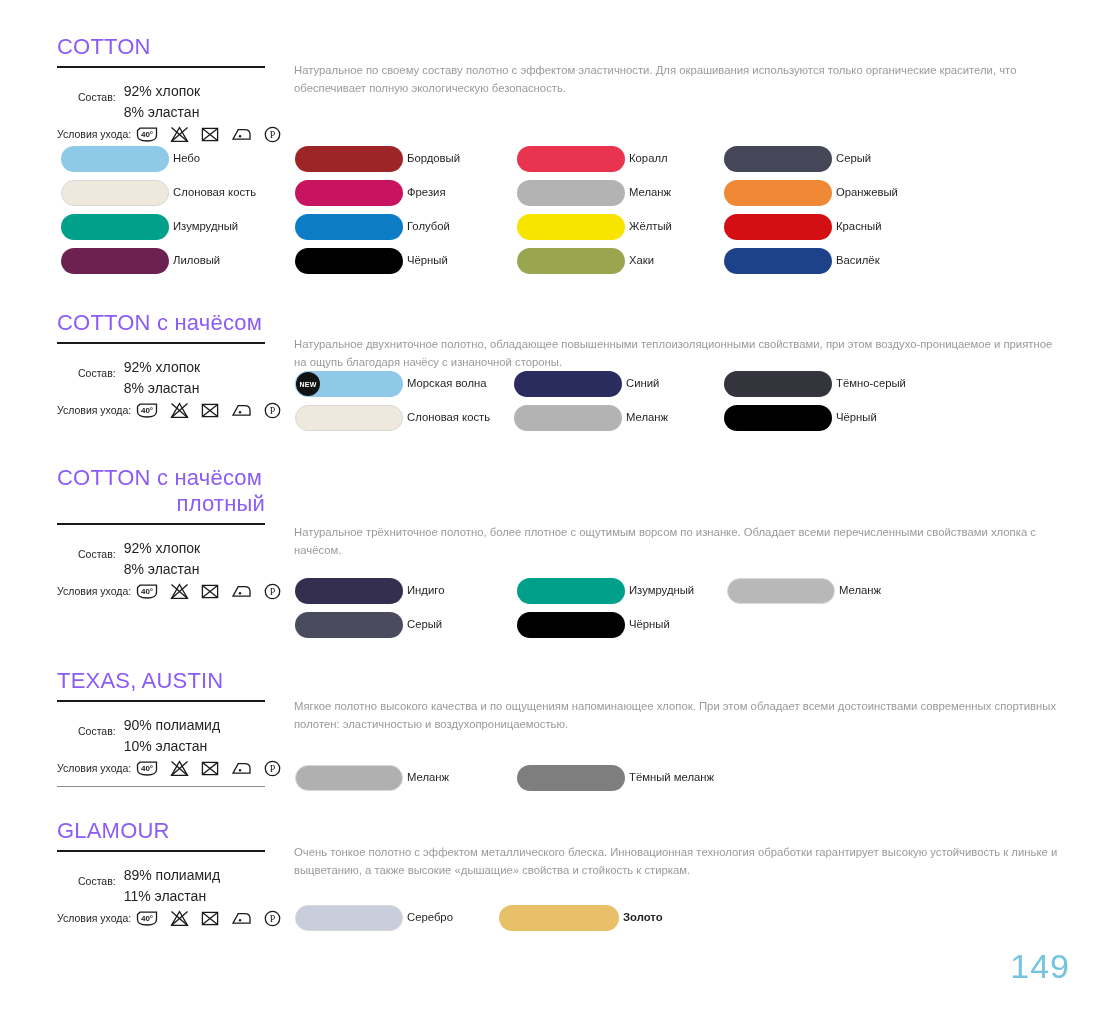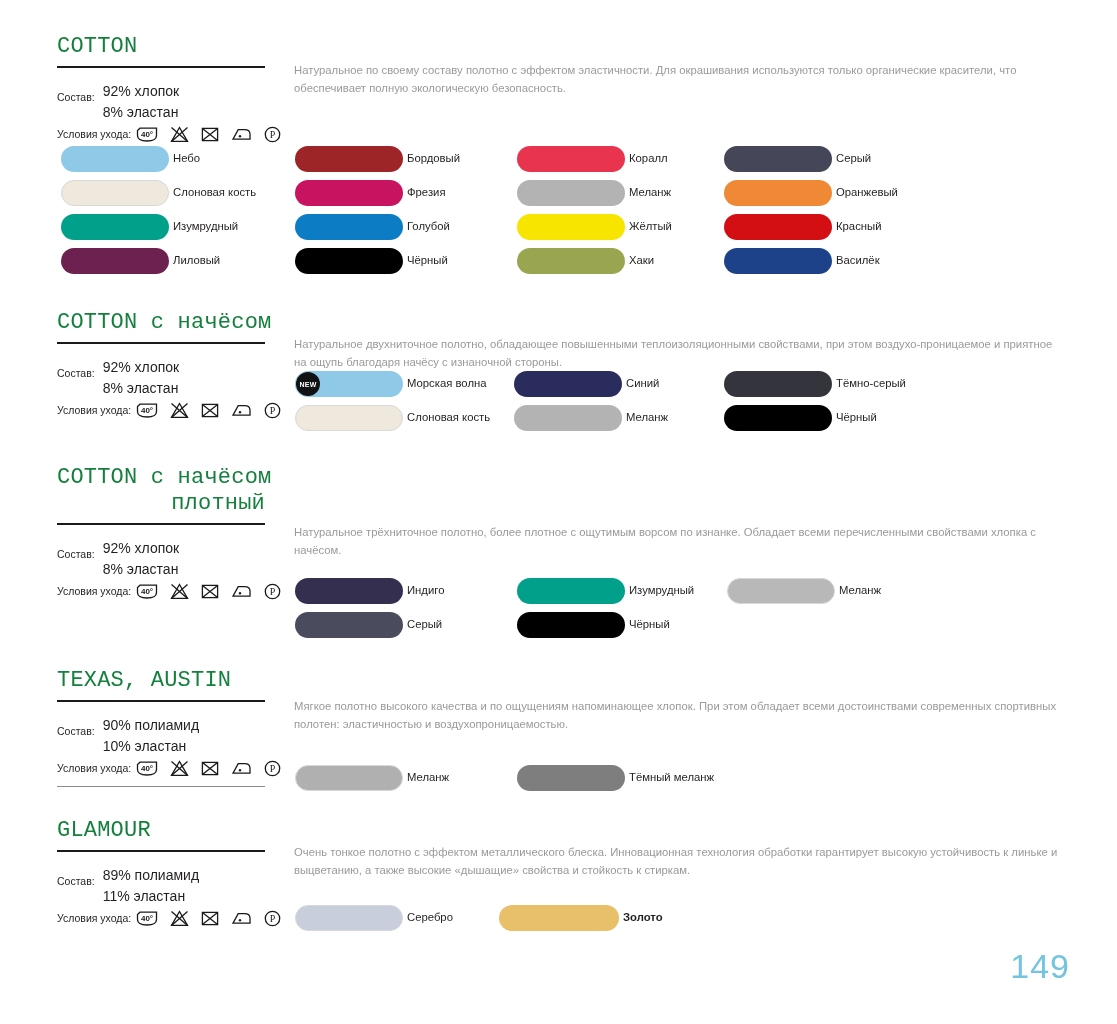--- a/index.html
+++ b/index.html
@@ -12,31 +12,30 @@
   }
   .page { position: relative; width: 1117px; height: 1024px; }
 
   
   .info { position: absolute; left: 57px; width: 208px; }
   .fab-title {
     font-size: 22px;
     font-weight: 400;
     letter-spacing: .2px;
     line-height: 1.18;
-    color: #15803d;
+    color: #8b5cf6;
     white-space: nowrap;
-    font-family: Liberation Mono, monospace;
   }
   .rule {
     height: 2.5px; background: #1a1a1a; margin-top: 6px; width: 100%;
   }
   .rule-thin { height: 1px; background: #8c8c8c; width: 100%; margin-top: 9px; }
 
   .specs { margin-top: 13px; position: relative; }
-  .spec-row { display: flex; align-items: flex-start; }
+  .spec-row { display: flex; align-items: flex-start; margin-left: 21px; }
   .spec-label {
     font-size: 10.5px; color: #231f20; white-space: nowrap;
     line-height: 1.1;
   }
   .comp-label { padding-top: 11px; }
   .comp-values { margin-left: 8px; }
   .comp-values div {
     font-size: 14px; font-weight: normal; color: #231f20; line-height: 1.45;
     white-space: nowrap;
   }

